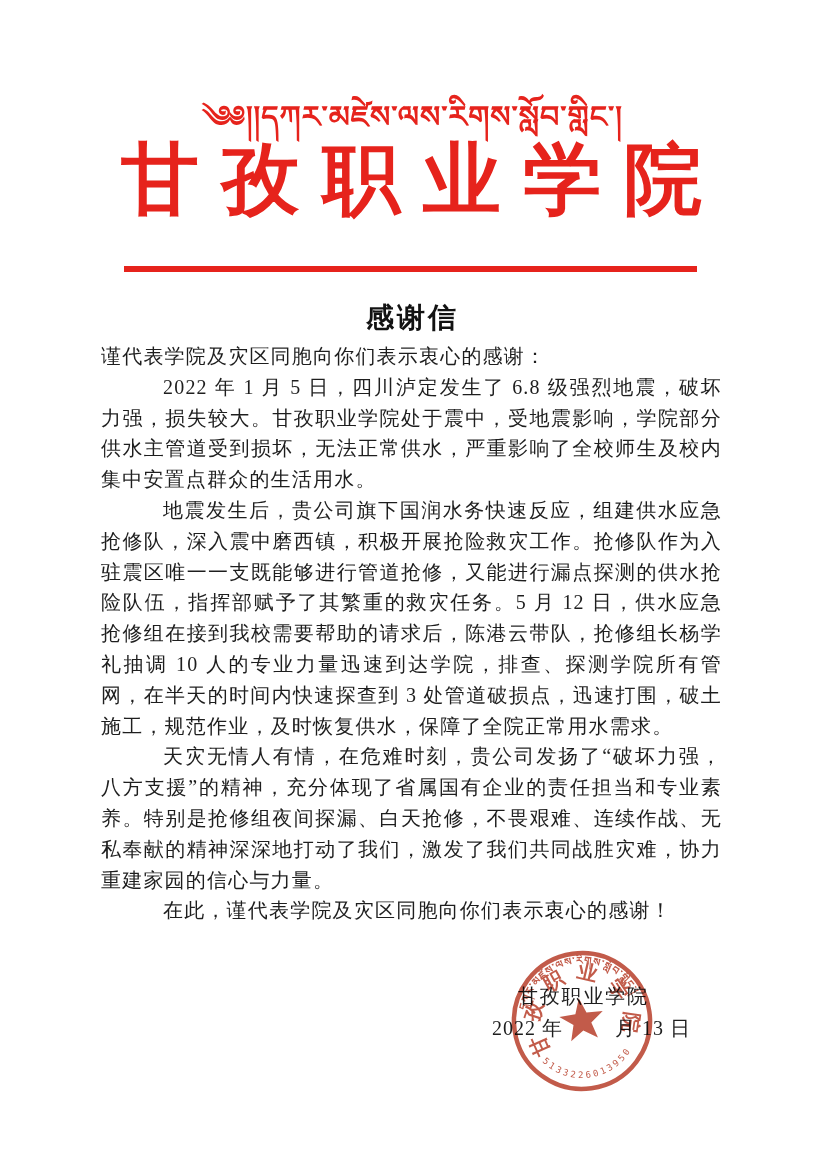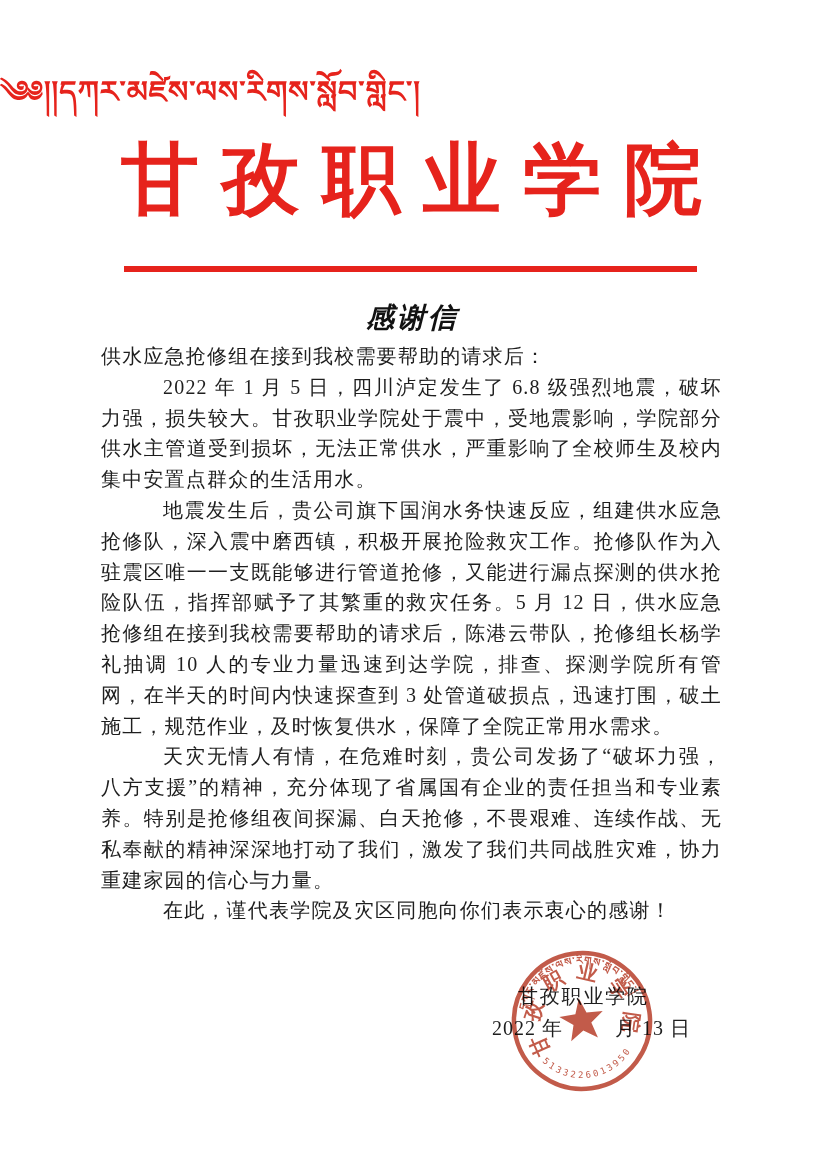--- a/index.html
+++ b/index.html
@@ -8,21 +8,22 @@
     width: 825px;
     height: 1166px;
     margin: 0 auto;
     background: #ffffff;
     overflow: hidden;
     font-family: "Liberation Serif", "DejaVu Serif", serif;
     color: #1e1e1e;
   }
   .tibetan-name {
     position: absolute;
-    top: 68px; left: 0; width: 100%;
+    top: 93px; left: 0; width: 100%;
+    text-align: center;
     font-size: 30px;
     line-height: 48px;
     color: var(--red);
     letter-spacing: 1px;
     font-weight: bold;
   }
   .cn-name {
     position: absolute;
     top: 132px; left: 121px; width: 581px;
     font-size: 78px;
@@ -42,21 +43,20 @@
   .letter-title {
     position: absolute;
     top: 299px; left: 0; width: 100%;
     margin: 0;
     text-align: center;
     font-family: "Liberation Sans", "DejaVu Sans", sans-serif;
     font-size: 28px;
     font-weight: 700;
     letter-spacing: 3px;
     color: #121212;
-    font-style: italic;
   }
   .letter-body {
     position: absolute;
     left: 101px; top: 341px; width: 621px;
     font-size: 20px;
     line-height: 30.8px;
     letter-spacing: 1.2px;
     text-align: justify;
   }
   .letter-body p { margin: 0; text-indent: 62px; }
@@ -99,21 +99,21 @@
 
   <div class="tibetan-name">༄༅།།དཀར་མཛེས་ལས་རིགས་སློབ་གླིང་།</div>
 
   <div class="cn-name">甘孜职业学院</div>
 
   <div class="head-rule"></div>
 
   <h1 class="letter-title">感谢信</h1>
 
   <div class="letter-body">
-    <p class="salutation">供水应急抢修组在接到我校需要帮助的请求后：</p>
+    <p class="salutation">谨代表学院及灾区同胞向你们表示衷心的感谢：</p>
     <p>2022 年 1 月 5 日，四川泸定发生了 6.8 级强烈地震，破坏力强，损失较大。甘孜职业学院处于震中，受地震影响，学院部分供水主管道受到损坏，无法正常供水，严重影响了全校师生及校内集中安置点群众的生活用水。</p>
     <p>地震发生后，贵公司旗下国润水务快速反应，组建供水应急抢修队，深入震中磨西镇，积极开展抢险救灾工作。抢修队作为入驻震区唯一一支既能够进行管道抢修，又能进行漏点探测的供水抢险队伍，指挥部赋予了其繁重的救灾任务。5 月 12 日，供水应急抢修组在接到我校需要帮助的请求后，陈港云带队，抢修组长杨学礼抽调 10 人的专业力量迅速到达学院，排查、探测学院所有管网，在半天的时间内快速探查到 3 处管道破损点，迅速打围，破土施工，规范作业，及时恢复供水，保障了全院正常用水需求。</p>
     <p>天灾无情人有情，在危难时刻，贵公司发扬了“破坏力强，八方支援”的精神，充分体现了省属国有企业的责任担当和专业素养。特别是抢修组夜间探漏、白天抢修，不畏艰难、连续作战、无私奉献的精神深深地打动了我们，激发了我们共同战胜灾难，协力重建家园的信心与力量。</p>
     <p>在此，谨代表学院及灾区同胞向你们表示衷心的感谢！</p>
   </div>
 
   <div class="signature-org">甘孜职业学院</div>
 
   <div class="signature-date">
     <span>2022 年</span>

